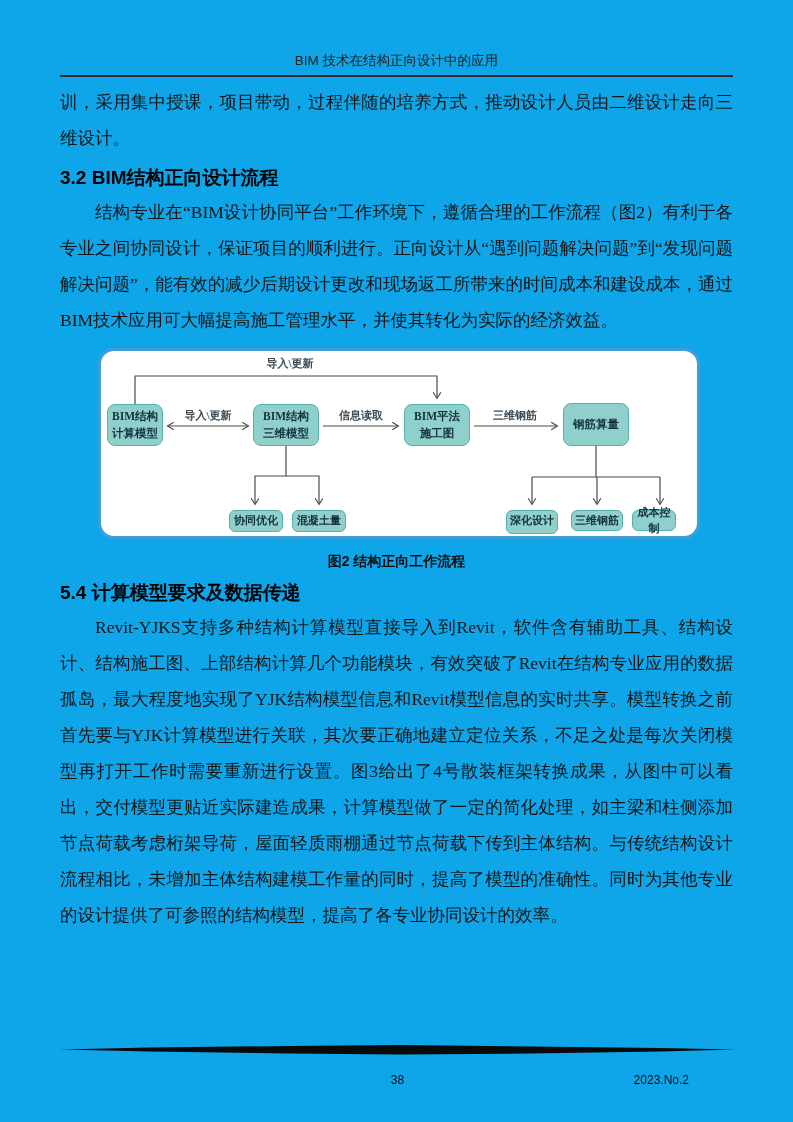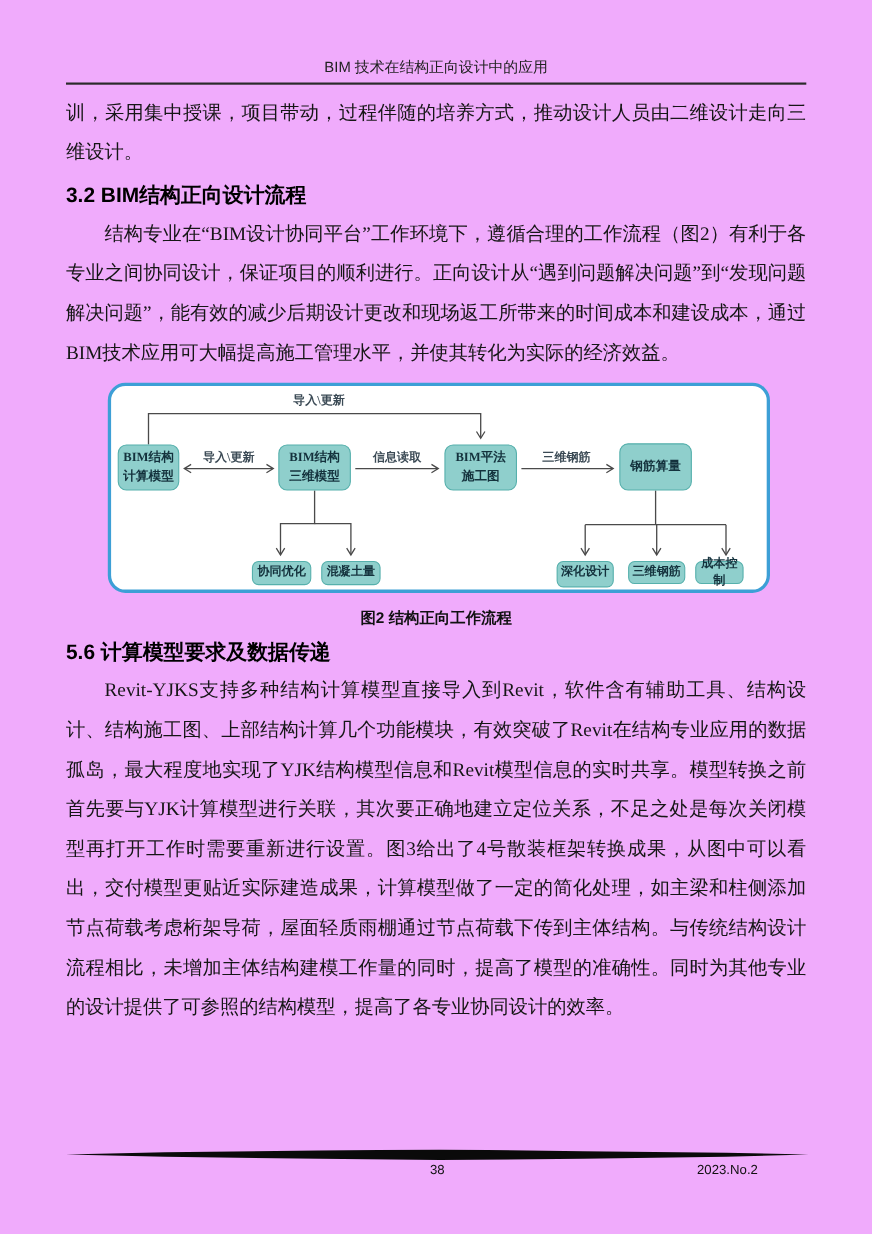--- a/index.html
+++ b/index.html
@@ -1,21 +1,21 @@
 <!DOCTYPE html>
 <html style="--node-fill: #8FCFCC; --node-border: #56B0AC; --frame-border: #3D9FD6; --arrow: #4a4a4a;"><head>
 <meta charset="utf-8">
 <style>
   * { margin: 0; padding: 0; box-sizing: border-box; }
   html, body { background: #ffffff; }
   .page {
     position: relative;
     width: 793px;
     height: 1122px;
-    background: #f0abfc;
+    background: #0ea5e9;
     padding: 52px 60px 0 60px;
     font-family: "Liberation Serif", "DejaVu Serif", serif;
     color: #1a1a1a;
     overflow: hidden;
   }
   .running-header {
     text-align: center;
     font-family: "Liberation Sans", "DejaVu Sans", sans-serif;
     font-size: 13.5px;
     color: #222;
@@ -92,21 +92,21 @@
     right: 58px;
     top: 1045px;
   }
   .footer-bar { display: block; width: 100%; height: 10px; }
   .footer-row {
     position: relative;
     height: 18px;
     font-family: "Liberation Sans", "DejaVu Sans", sans-serif;
     font-size: 12px;
     color: #111;
-    margin-top: 1px;
+    margin-top: 18px;
   }
   .page-number {
     position: absolute;
     left: 50%;
     transform: translateX(-50%);
   }
   .issue-label { position: absolute; right: 46px; }
 </style>
 </head>
 <body>
@@ -161,21 +161,21 @@
       <div class="fc-node small" style="left:531px;top:159px;width:44px;height:21px;">成本控制</div>
 
       <span class="edge-label" style="left:189px;top:5px;">导入\更新</span>
       <span class="edge-label" style="left:107px;top:57px;">导入\更新</span>
       <span class="edge-label" style="left:260px;top:57px;">信息读取</span>
       <span class="edge-label" style="left:414px;top:57px;">三维钢筋</span>
     </div>
     <div class="figure-caption">图2 结构正向工作流程</div>
   </div>
 
-  <h2 class="section-heading">5.6 计算模型要求及数据传递</h2>
+  <h2 class="section-heading">5.4 计算模型要求及数据传递</h2>
   <p class="body-text indent">Revit-YJKS支持多种结构计算模型直接导入到Revit，软件含有辅助工具、结构设计、结构施工图、上部结构计算几个功能模块，有效突破了Revit在结构专业应用的数据孤岛，最大程度地实现了YJK结构模型信息和Revit模型信息的实时共享。模型转换之前首先要与YJK计算模型进行关联，其次要正确地建立定位关系，不足之处是每次关闭模型再打开工作时需要重新进行设置。图3给出了4号散装框架转换成果，从图中可以看出，交付模型更贴近实际建造成果，计算模型做了一定的简化处理，如主梁和柱侧添加节点荷载考虑桁架导荷，屋面轻质雨棚通过节点荷载下传到主体结构。与传统结构设计流程相比，未增加主体结构建模工作量的同时，提高了模型的准确性。同时为其他专业的设计提供了可参照的结构模型，提高了各专业协同设计的效率。</p>
 
   <div class="footer">
     <svg class="footer-bar" viewBox="0 0 675 10" preserveAspectRatio="none" xmlns="http://www.w3.org/2000/svg">
       <polygon points="0,4.5 90,2.5 230,1 340,0 470,1.5 600,3 675,4.5 600,6.5 470,8.5 340,9.5 230,8.5 90,6.5" fill="#0a0a0a"></polygon>
     </svg>
     <div class="footer-row">
       <span class="page-number">38</span>
       <span class="issue-label">2023.No.2</span>
     </div>

